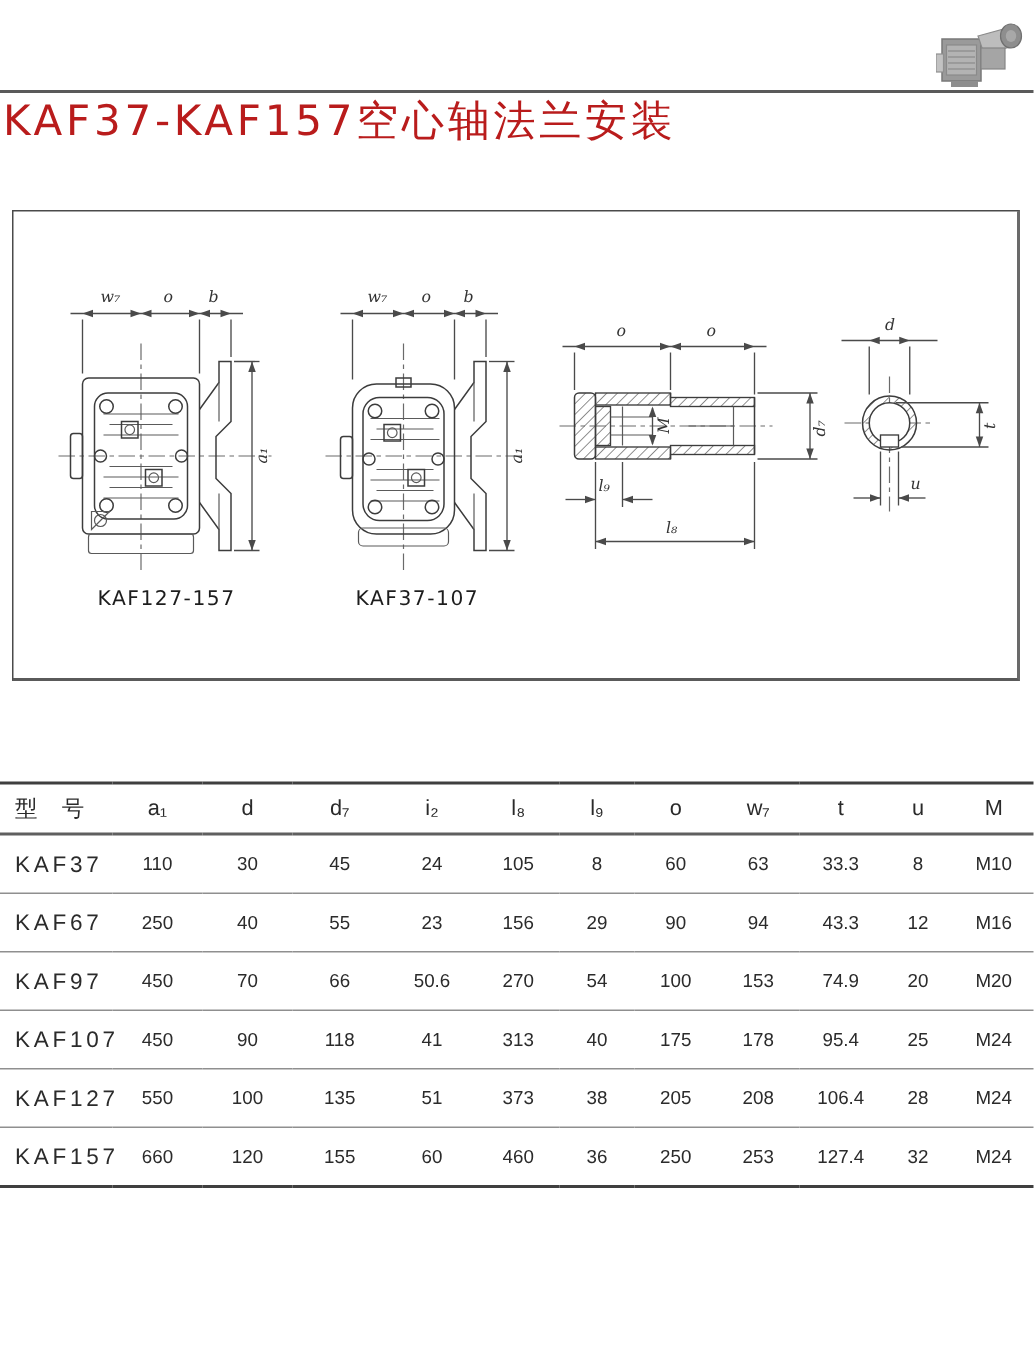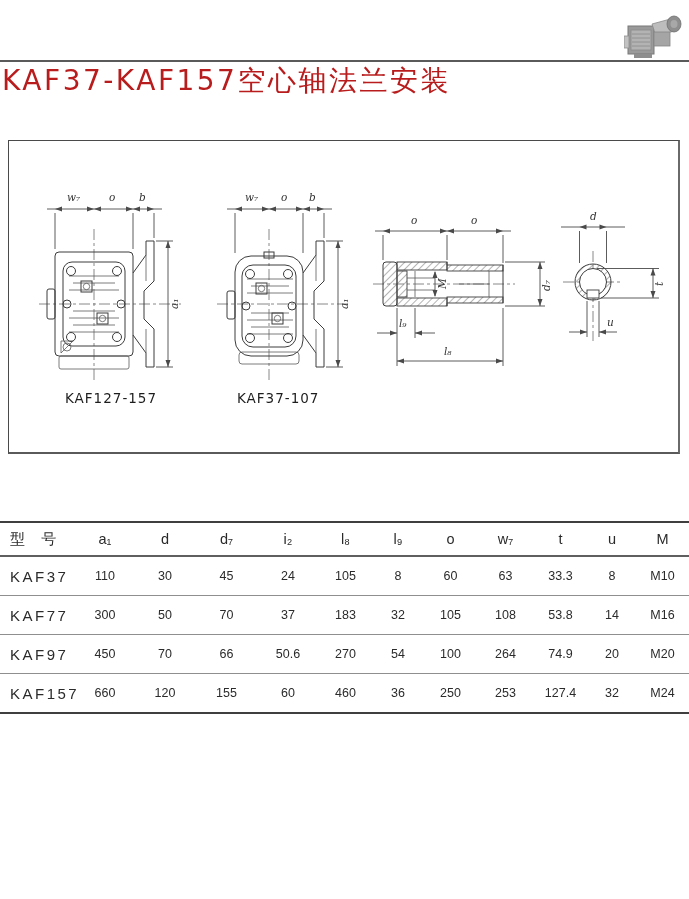--- a/index.html
+++ b/index.html
@@ -324,46 +324,74 @@
       <td>24</td>
       <td>105</td>
       <td>8</td>
       <td>60</td>
       <td>63</td>
       <td>33.3</td>
       <td>8</td>
       <td>M10</td>
     </tr>
       <tr>
-      <td class="model">KAF77</td>
-      <td>300</td>
-      <td>50</td>
-      <td>70</td>
-      <td>37</td>
-      <td>183</td>
-      <td>32</td>
-      <td>105</td>
-      <td>108</td>
-      <td>53.8</td>
-      <td>14</td>
+      <td class="model">KAF67</td>
+      <td>250</td>
+      <td>40</td>
+      <td>55</td>
+      <td>23</td>
+      <td>156</td>
+      <td>29</td>
+      <td>90</td>
+      <td>94</td>
+      <td>43.3</td>
+      <td>12</td>
       <td>M16</td>
     </tr>
       <tr>
       <td class="model">KAF97</td>
       <td>450</td>
       <td>70</td>
       <td>66</td>
       <td>50.6</td>
       <td>270</td>
       <td>54</td>
       <td>100</td>
-      <td>264</td>
+      <td>153</td>
       <td>74.9</td>
       <td>20</td>
       <td>M20</td>
+    </tr>
+      <tr>
+      <td class="model">KAF107</td>
+      <td>450</td>
+      <td>90</td>
+      <td>118</td>
+      <td>41</td>
+      <td>313</td>
+      <td>40</td>
+      <td>175</td>
+      <td>178</td>
+      <td>95.4</td>
+      <td>25</td>
+      <td>M24</td>
+    </tr>
+      <tr>
+      <td class="model">KAF127</td>
+      <td>550</td>
+      <td>100</td>
+      <td>135</td>
+      <td>51</td>
+      <td>373</td>
+      <td>38</td>
+      <td>205</td>
+      <td>208</td>
+      <td>106.4</td>
+      <td>28</td>
+      <td>M24</td>
     </tr>
       <tr>
       <td class="model">KAF157</td>
       <td>660</td>
       <td>120</td>
       <td>155</td>
       <td>60</td>
       <td>460</td>
       <td>36</td>
       <td>250</td>

